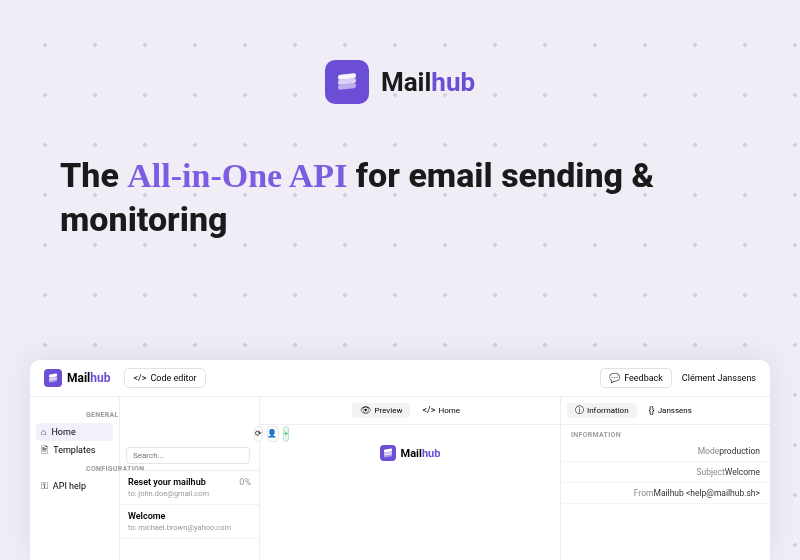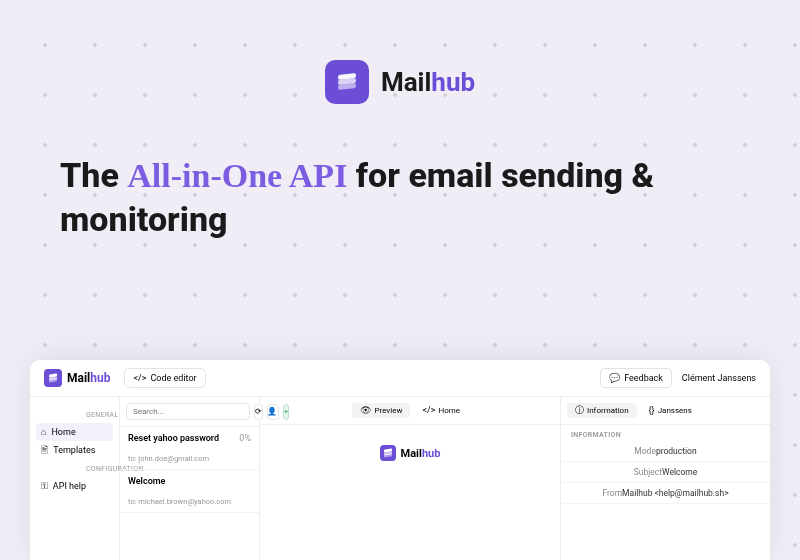--- a/index.html
+++ b/index.html
@@ -16,44 +16,44 @@
 .app{position:absolute;bottom:0;left:30px;right:30px;height:200px;background:#fff;border-radius:10px 10px 0 0;box-shadow:0 -4px 30px rgba(0,0,0,0.08);z-index:2;overflow:hidden;display:flex;flex-direction:column;}
 .topbar{display:flex;align-items:center;justify-content:space-between;padding:8px 14px;border-bottom:1px solid #eee;}
 .topbar-left{display:flex;align-items:center;gap:14px;}
 .mini-logo{display:flex;align-items:center;gap:5px;}
 .mini-badge{width:18px;height:18px;background:#6b4dd6;border-radius:4px;display:flex;align-items:center;justify-content:center;}
 .mini-logo-text{font-size:12px;font-weight:700;}
 .btn{display:flex;align-items:center;gap:4px;padding:4px 8px;border:1px solid #e2e2e2;border-radius:5px;font-size:9px;background:#fff;cursor:pointer;}
 .topbar-right{display:flex;align-items:center;gap:10px;font-size:9px;}
 .body{display:flex;flex:1;overflow:hidden;}
 .sidebar{width:90px;border-right:1px solid #eee;padding:8px 6px;}
-.section-label{font-size:7px;color:#999;font-weight:400;margin:6px 2px 4px;letter-spacing:0.3px;padding-left:48px;}
+.section-label{font-size:7px;color:#999;font-weight:700;margin:6px 2px 4px;letter-spacing:0.3px;padding-left:48px;}
 .nav-item{display:flex;align-items:center;gap:5px;padding:4px 5px;border-radius:4px;font-size:9px;cursor:pointer;}
 .nav-item.active{background:#f3f0fb;}
 .list-col{width:140px;border-right:1px solid #eee;display:flex;flex-direction:column;}
 .search-row{display:flex;align-items:center;gap:4px;padding:6px;border-bottom:1px solid #eee;}
-.search-input{flex:1;border:1px solid #e5e5e5;border-radius:4px;padding:3px 6px;font-size:8px;outline:none;}
+.search-input{flex:1;border:1px solid #e5e5e5;border-radius:4px;padding:3px 6px;font-size:8px;outline:none;margin-top:44px;}
 .icon-btn{width:16px;height:16px;border:1px solid #e5e5e5;border-radius:4px;display:flex;align-items:center;justify-content:center;font-size:8px;cursor:pointer;background:#fff;}
 .icon-btn.add{background:#e8f7ee;border-color:#b8e4c7;color:#2a9d4f;}
 .list-item{padding:6px 8px;border-bottom:1px solid #f2f2f2;cursor:pointer;}
 .list-item.active{background:#f6f6f6;}
 .list-title{font-size:9px;font-weight:600;display:flex;justify-content:space-between;}
-.list-sub{font-size:7.5px;color:#999;margin-top:11px;}
+.list-sub{font-size:7.5px;color:#999;margin-top:2px;}
 .preview-col{flex:1;display:flex;flex-direction:column;}
 .tabs{display:flex;justify-content:center;gap:4px;padding:6px;border-bottom:1px solid #eee;}
 .tab{padding:3px 8px;border-radius:4px;font-size:8px;cursor:pointer;display:flex;align-items:center;gap:3px;}
 .tab.active{background:#f3f3f3;}
 .preview-body{flex:1;display:flex;align-items:flex-start;justify-content:center;padding-top:20px;}
 .preview-logo{display:flex;align-items:center;gap:5px;}
 .preview-badge{width:16px;height:16px;background:#6b4dd6;border-radius:4px;display:flex;align-items:center;justify-content:center;}
 .preview-text{font-size:11px;font-weight:700;}
 .info-col{width:210px;border-left:1px solid #eee;display:flex;flex-direction:column;}
 .info-tabs{display:flex;gap:4px;padding:6px;border-bottom:1px solid #eee;justify-content:flex-start;}
 .info-section-label{font-size:7px;color:#999;font-weight:600;padding:6px 10px 2px;letter-spacing:0.3px;}
-.info-row{display:flex;justify-content:center;padding:5px 10px;font-size:8.5px;border-bottom:1px solid #f5f5f5;}
+.info-row{display:flex;justify-content:flex-end;padding:5px 10px;font-size:8.5px;border-bottom:1px solid #f5f5f5;}
 .info-key{color:#888;}
 .info-val{color:#333;}
 .layers{width:22px;height:16px;position:relative;}
 .layer{position:absolute;width:18px;height:5px;background:#fff;border-radius:2px;left:2px;transform:skewY(-6deg);}
 .layer.l1{top:0;opacity:0.95;}
 .layer.l2{top:5px;opacity:0.75;}
 .layer.l3{top:10px;opacity:0.55;}
 .mini-layers{width:10px;height:8px;position:relative;}
 .mini-layer{position:absolute;width:8px;height:2.5px;background:#fff;border-radius:1px;left:1px;transform:skewY(-8deg);}
 .mini-layer.l1{top:0;}
@@ -133,21 +133,21 @@
           </div>
         <div class="icon-btn">
             <span>👤</span>
           </div>
         <div class="icon-btn add">
             <span>+</span>
           </div>
       </div>
       <div class="list-item">
         <div class="list-title">
-            <span>Reset yahoo password</span>
+            <span>Reset your mailhub</span>
             <span style="color:#999;font-weight:400">0%</span>
           </div>
         <div class="list-sub">to: john.doe@gmail.com</div>
       </div>
       <div class="list-item">
         <div class="list-title">
             <span>Welcome</span>
           </div>
         <div class="list-sub">to: michael.brown@yahoo.com</div>
       </div>

